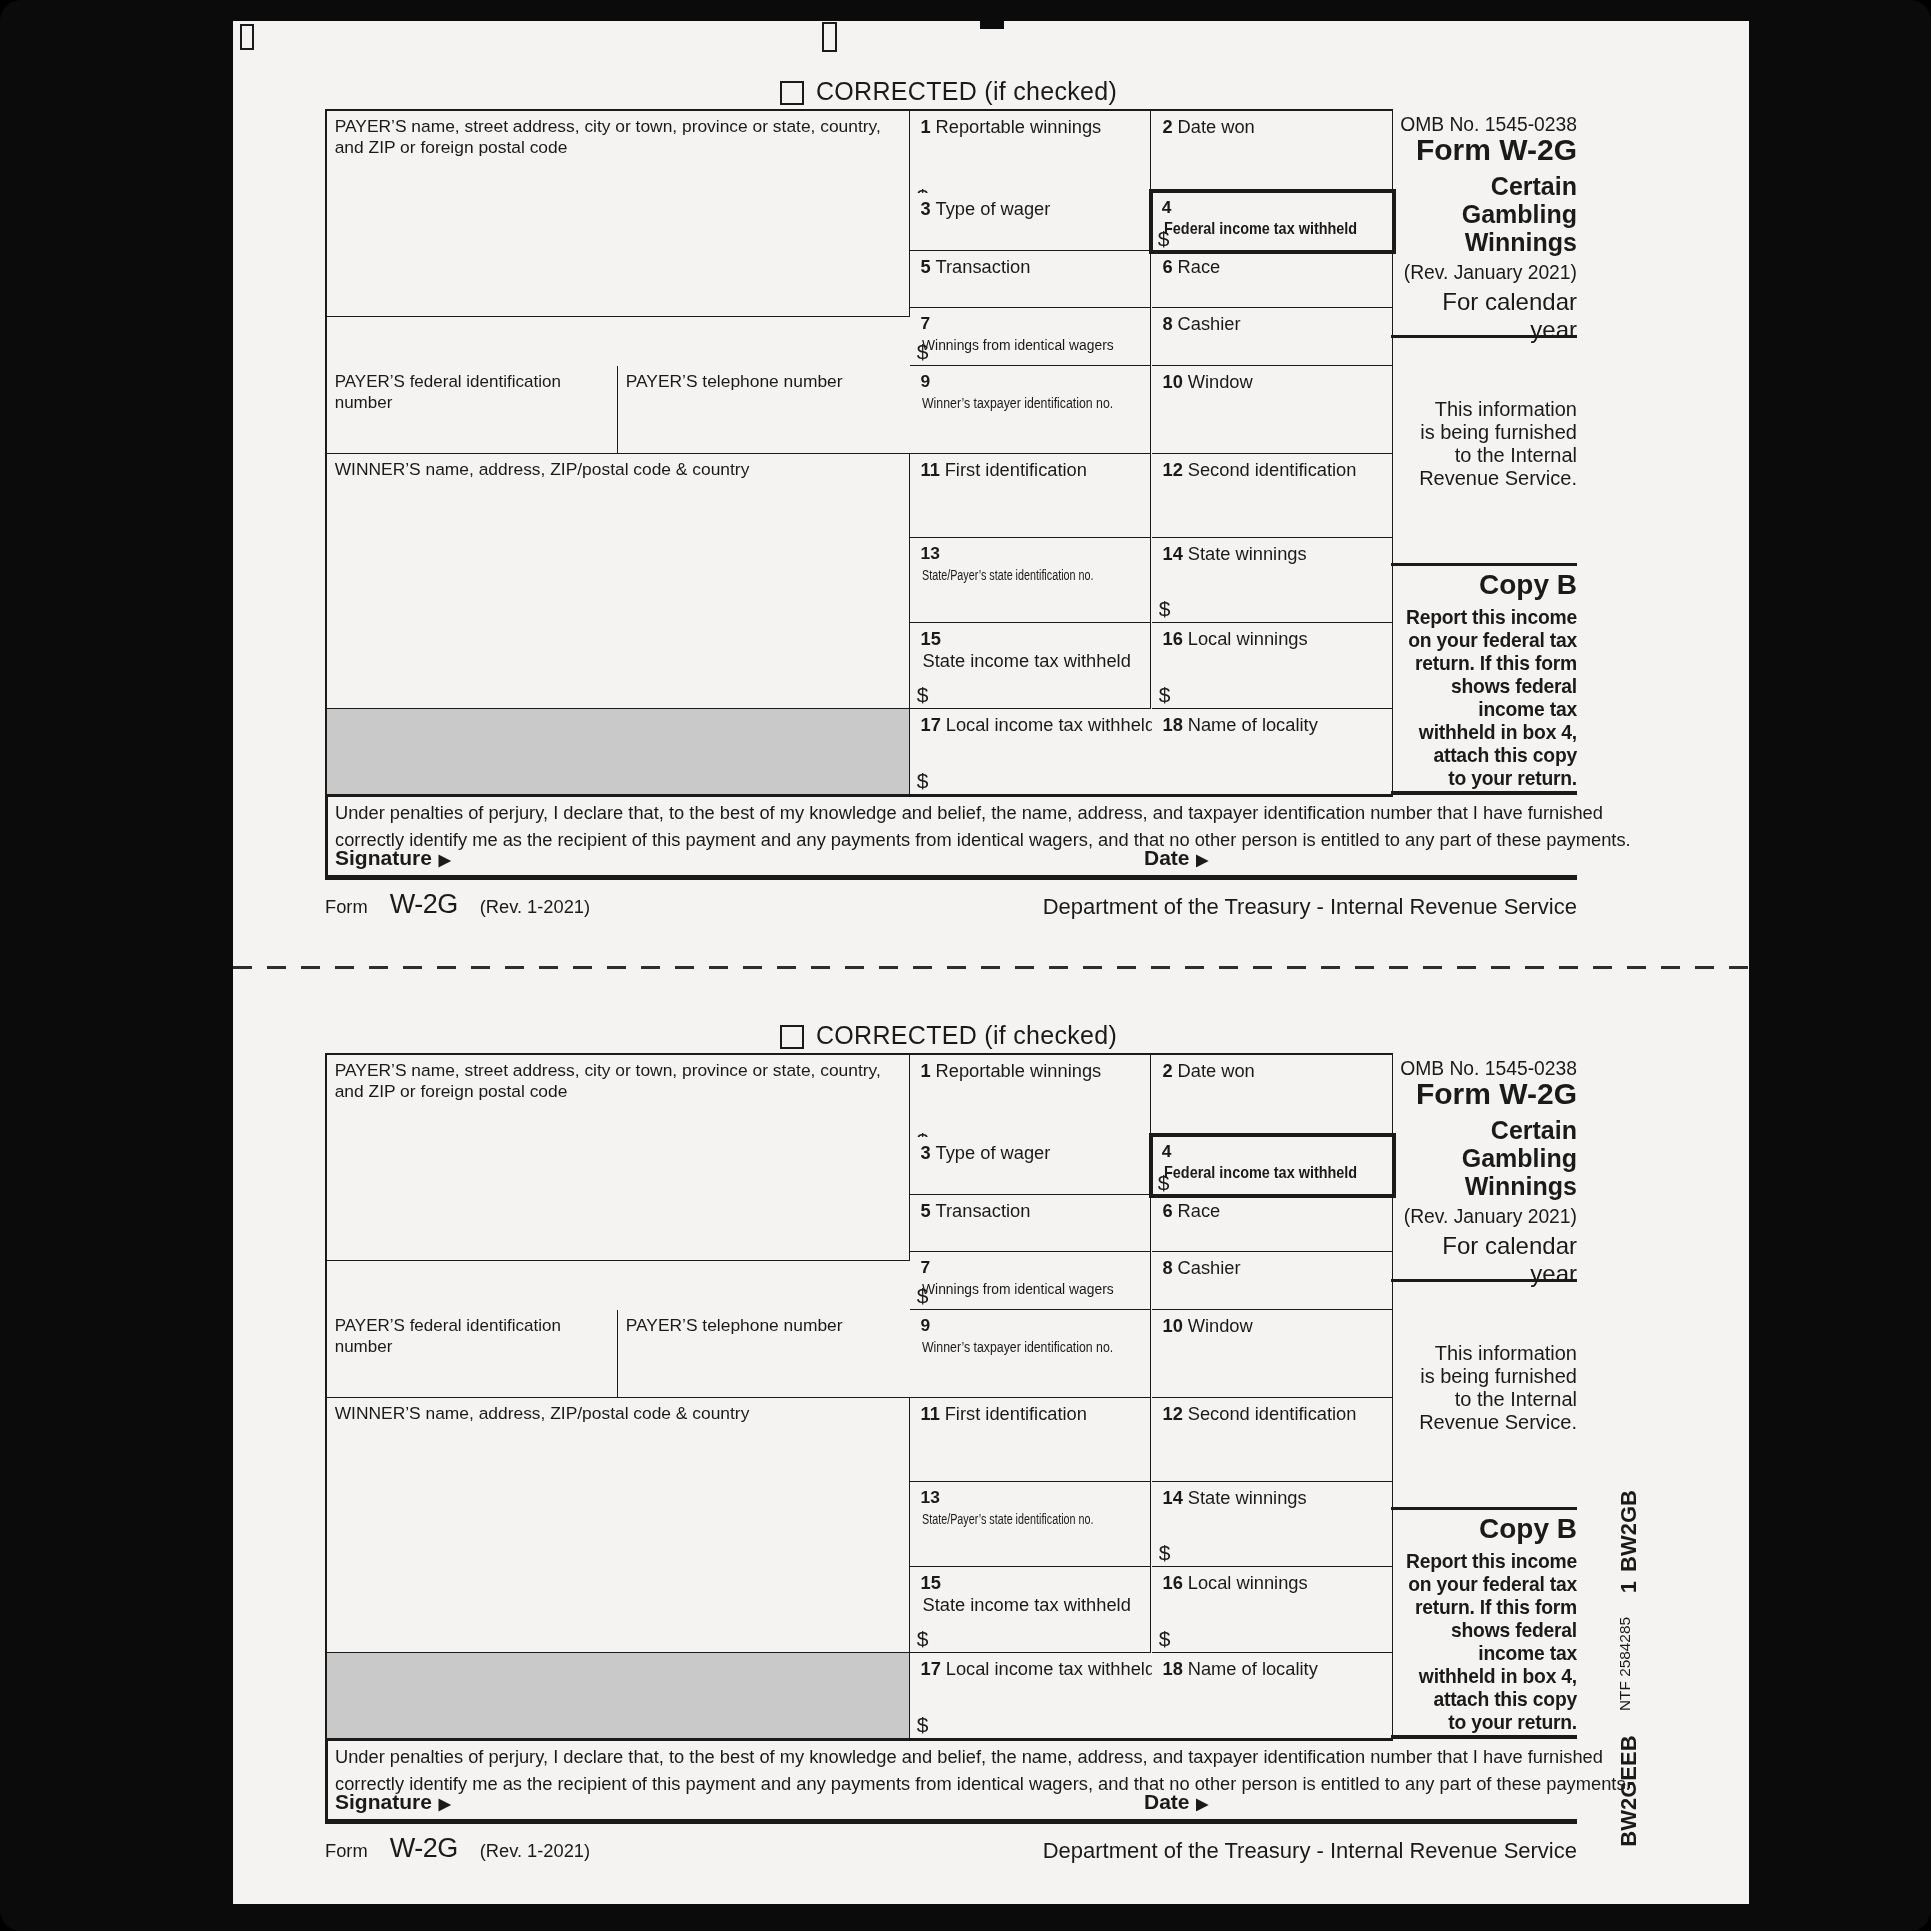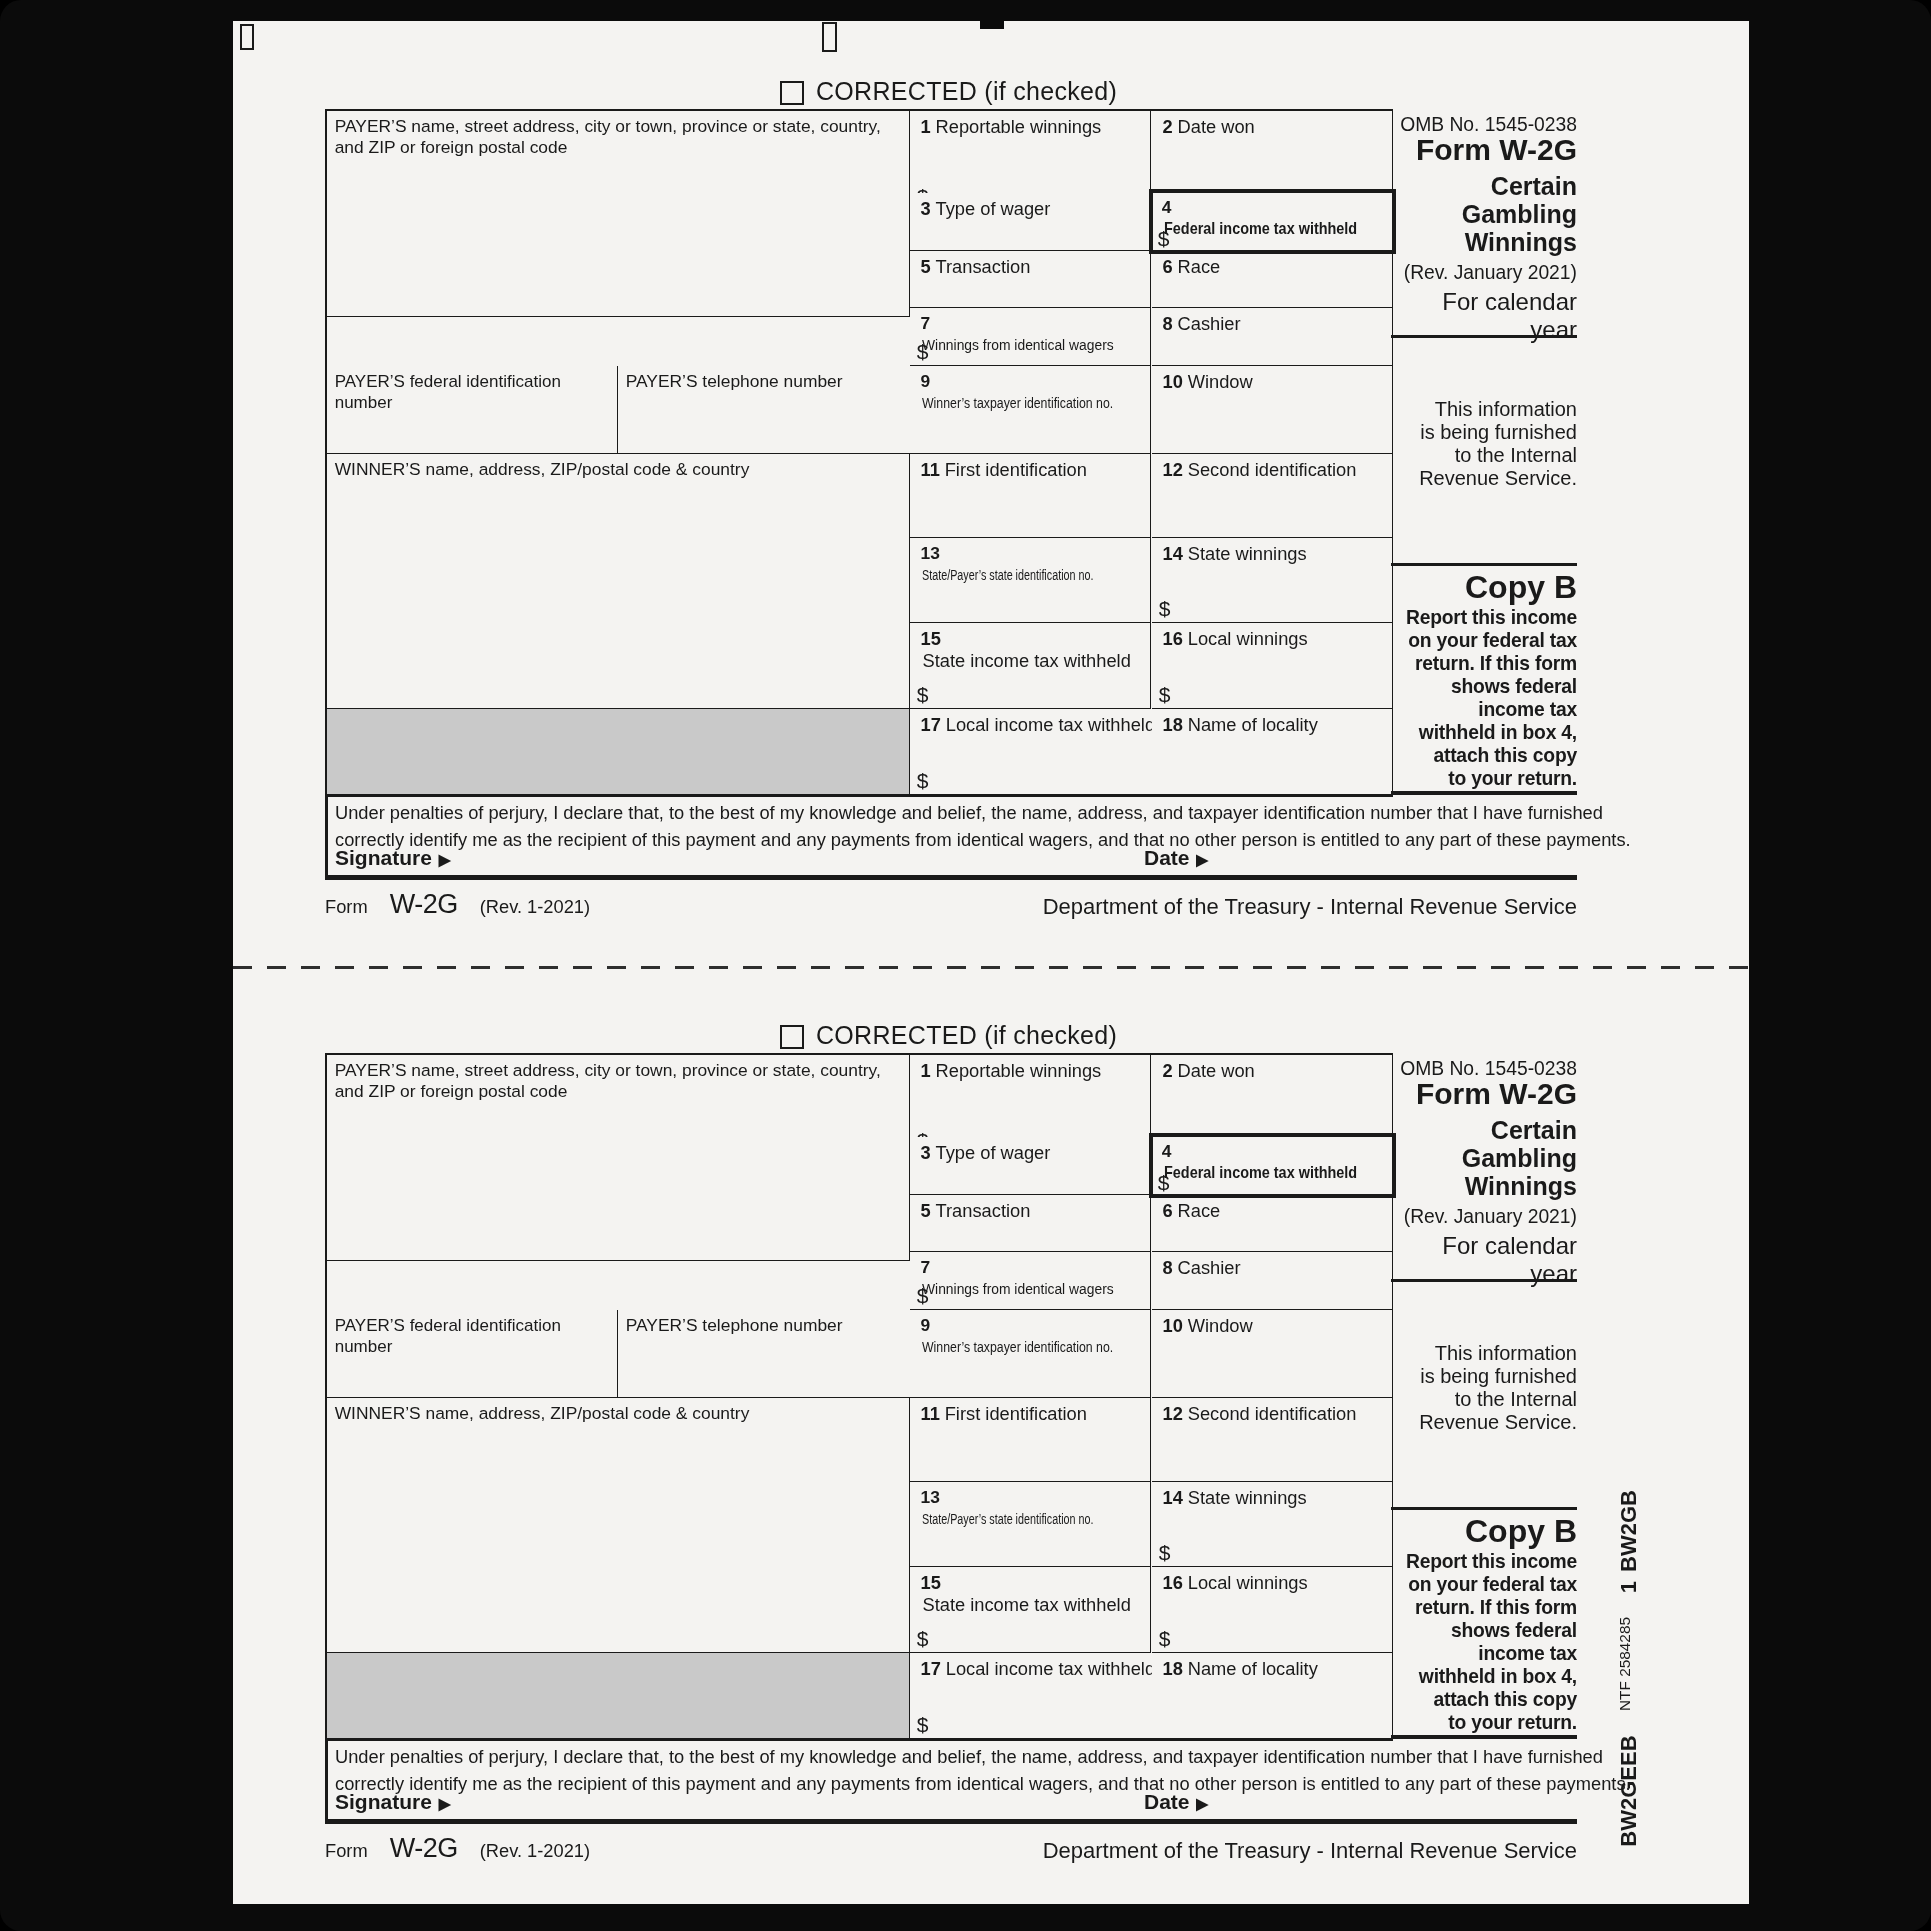--- a/index.html
+++ b/index.html
@@ -61,21 +61,21 @@
   .b4 .dollar{bottom:1px;left:4.8px;}
 
   
   .rpt{position:absolute;left:1162px;width:182px;text-align:right;}
   .rp-omb{top:93px;font-size:19.3px;white-space:nowrap;}
   .rp-title{top:112px;font-size:30px;font-weight:700;white-space:nowrap;}
   .rp-sub{top:151px;font-size:25px;font-weight:700;line-height:28px;}
   .rp-rev{top:241px;font-size:19.3px;white-space:nowrap;}
   .rp-cal{top:267px;font-size:24px;}
   .rp-furnish{top:377px;font-size:20px;line-height:23px;}
-  .rp-copyb{top:548px;font-size:32px;font-weight:700;}
+  .rp-copyb{top:548px;font-size:28px;font-weight:700;}
   .rp-copytext{top:585px;font-size:19.3px;font-weight:700;line-height:23px;letter-spacing:-0.2px;}
   .rule{position:absolute;background:var(--ink);}
   .rp-rule1{left:1158px;top:314px;width:186px;height:2.9px;}
   .rp-rule2{left:1158px;top:542px;width:186px;height:2.9px;}
   .rp-rule3{left:1158px;top:770px;width:186px;height:3.9px;}
 
   
   .perj-left{left:92px;top:773px;width:2.9px;height:83px;}
   .perjury{position:absolute;left:102px;top:778px;font-size:18.3px;line-height:27px;}
   .perjury div{white-space:nowrap;}

